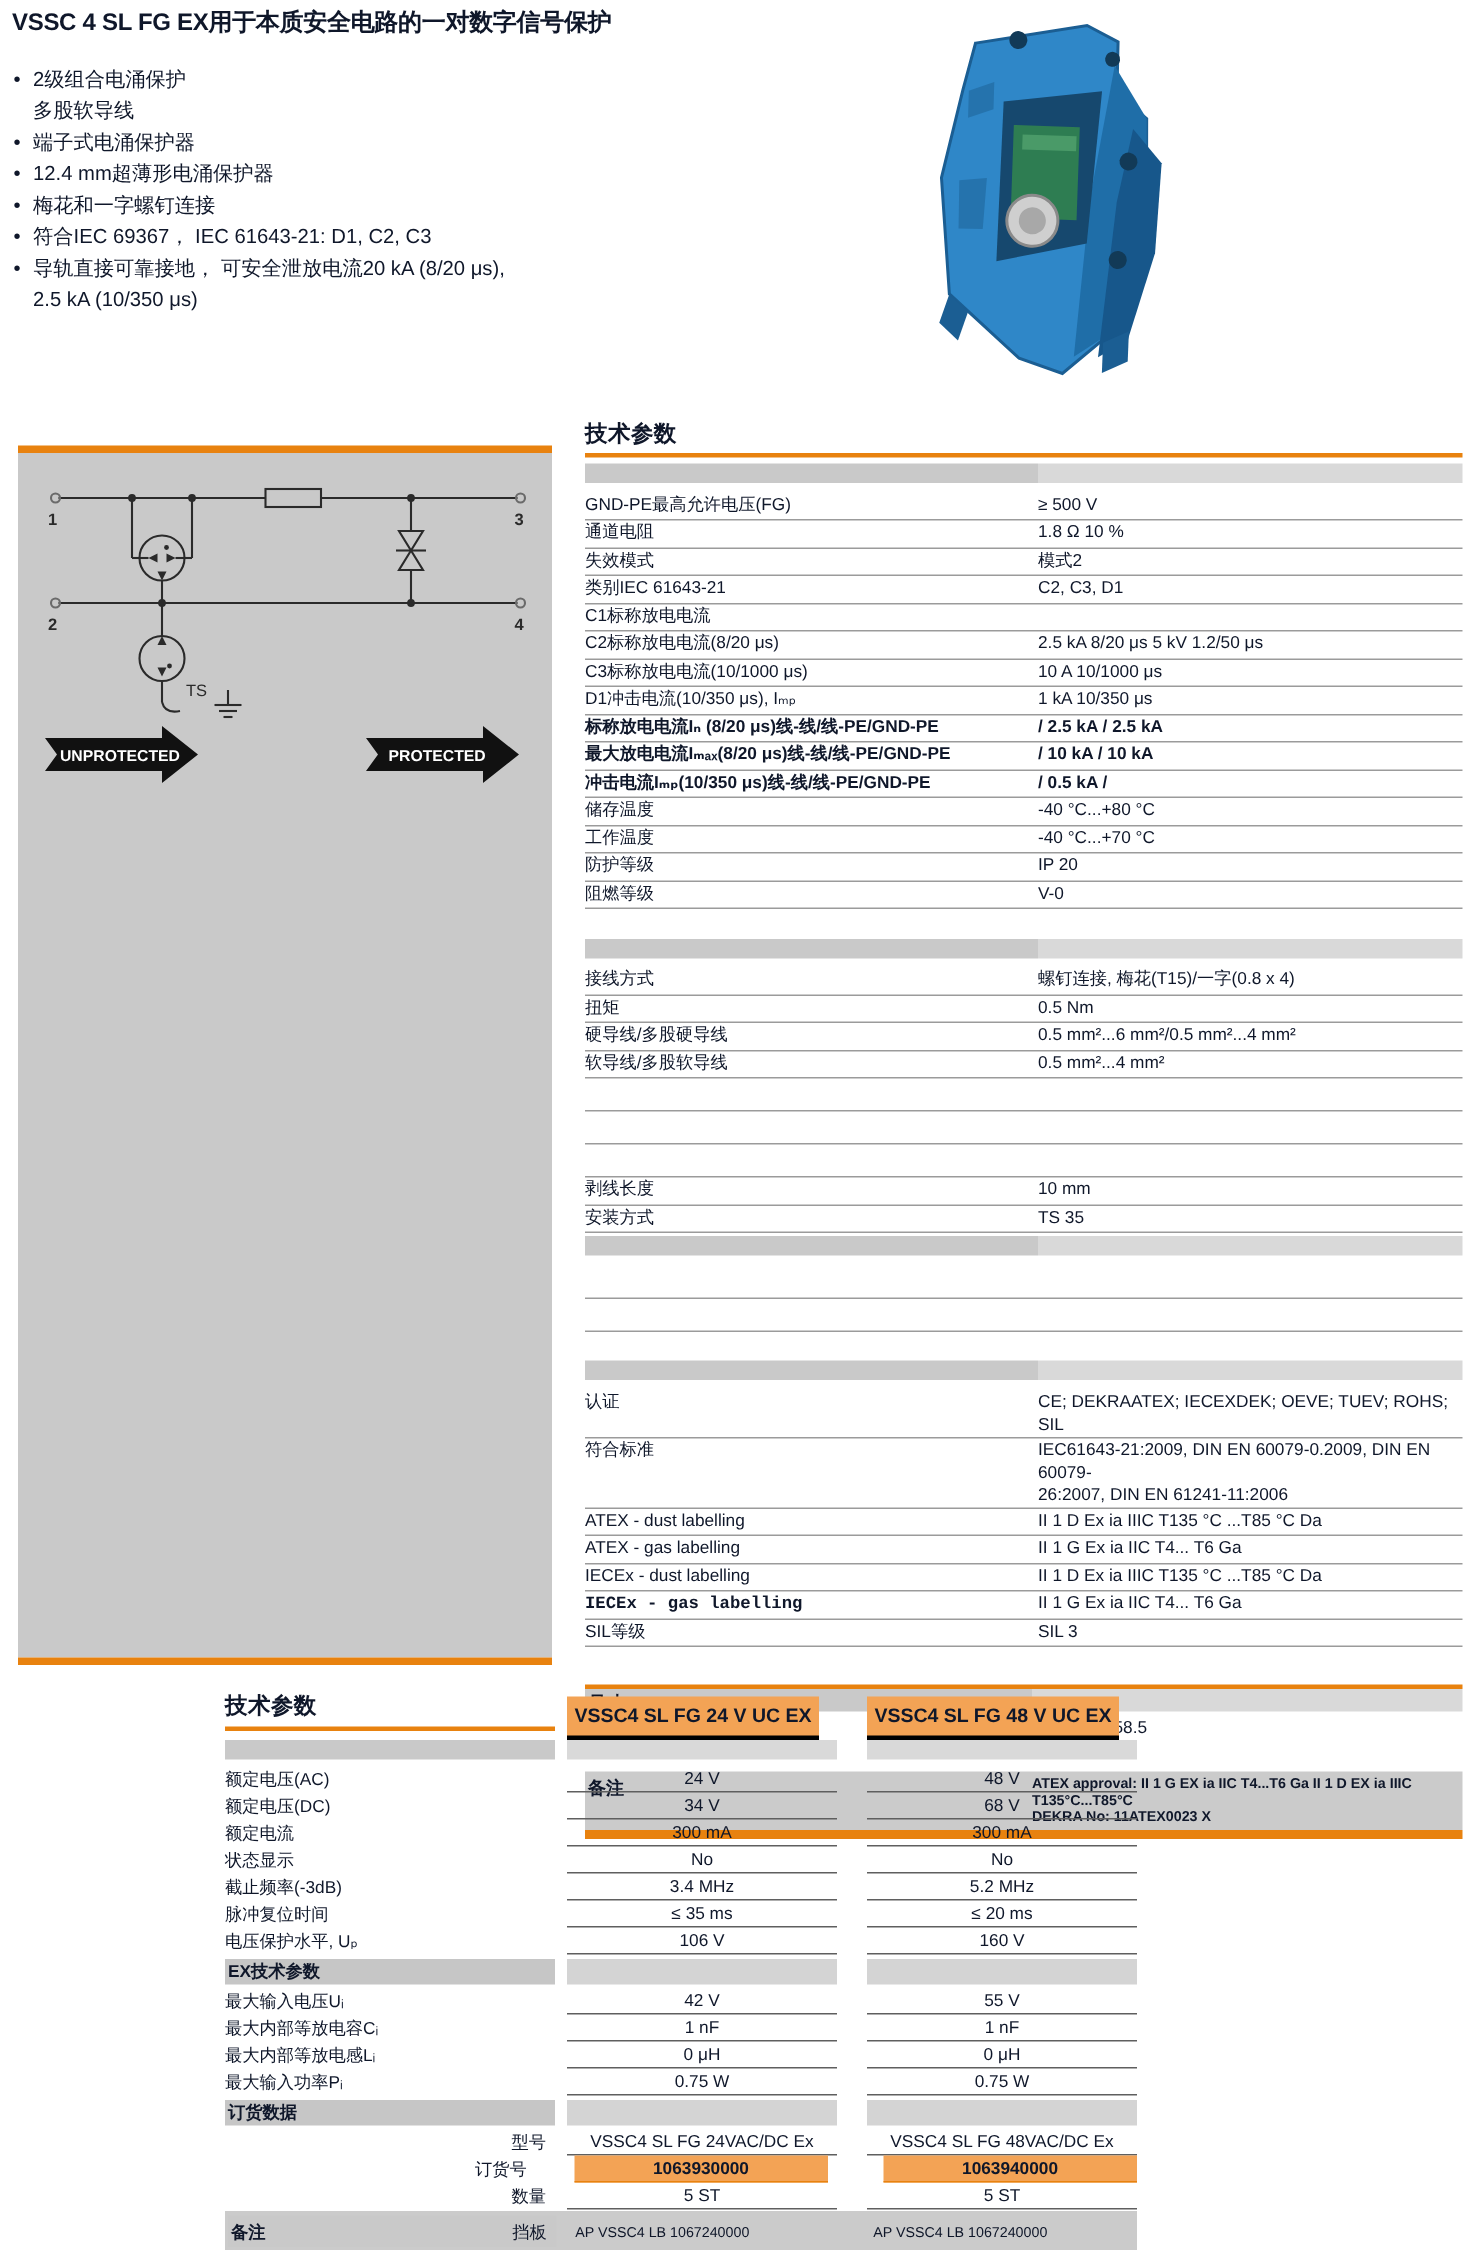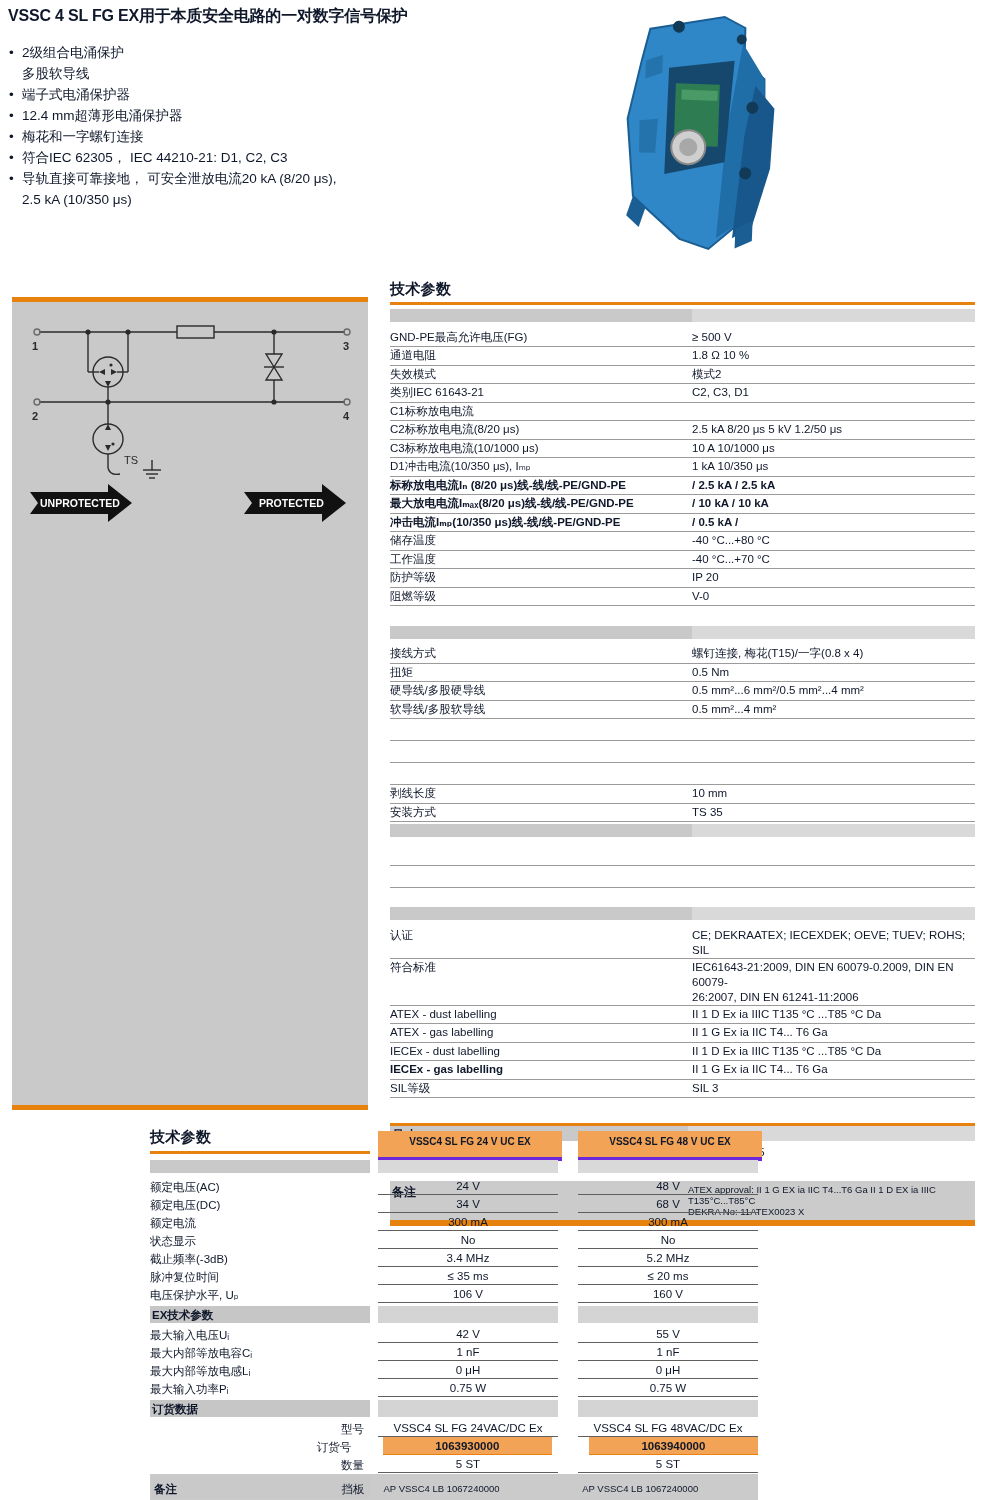--- a/index.html
+++ b/index.html
@@ -28,41 +28,41 @@
   .srow{display:flex;align-items:flex-start;border-bottom:1px solid #9b9b9b;min-height:16.5px;font-size:11.5px;line-height:15px;padding-top:1px;}
   .srow .slabel{width:298px;padding-right:4px;}
   .srow .svalue{flex:1;display:flex;flex-direction:column;}
   .srow .svalue span:empty{display:none;}
   .srow.bar{border-bottom:none;height:13px;padding:0;margin:2px 0 3px 0;}
   .srow.bar .slabel{background:#c9c9c9;height:13px;}
   .srow.bar .svalue{background:#d9d9d9;height:13px;}
   .srow.gap{border-bottom:none;height:12px;}
   .srow.empty{height:20px;}
   .srow.bold .slabel,.srow.bold .svalue{font-weight:bold;}
-  .srow.boldlabel .slabel{font-weight:bold;}
+  .srow.boldlabel .slabel{font-weight:bold;font-family:Liberation Mono, monospace;}
   .srow.tall{min-height:31px;}
   
   .dim-rule{height:3px;background:#e8820f;margin-top:25px;}
   .dim-head{display:flex;height:15px;font-size:12px;font-weight:bold;}
   .dim-head .l{width:298px;background:#c9c9c9;padding:1px 0 0 2px;box-sizing:border-box;}
   .dim-head .r{flex:1;background:#d9d9d9;}
   .dim-row{display:flex;font-size:11.5px;padding:5px 0 8px 0;}
   .dim-row .lbl{width:250px;}
   .dim-row .unit{width:48px;}
   .dim-row .val{flex:1;}
   
   .remark{display:flex;background:#cbcbcb;min-height:26px;margin-top:12px;padding:3px 2px 3px 2px;box-sizing:border-box;}
   .remark .lbl{width:296px;font-weight:bold;font-size:12px;}
-  .remark .txt{flex:1;font-size:9.5px;line-height:11px;}
+  .remark .txt{flex:1;font-size:9.5px;line-height:11px;font-weight:bold;}
   .obar-full{height:6px;background:#e8820f;}
   
   .vhead{position:absolute;left:150px;top:1128px;width:220px;}
   .vhead h2{margin:0;font-size:15px;font-weight:bold;letter-spacing:0.3px;padding-bottom:4px;border-bottom:3px solid #e8820f;}
-  .colhead{position:absolute;top:1131px;width:184px;height:21px;background:#f3a355;border-bottom:4px solid #6d28d9;
-           text-align:center;font-weight:bold;font-size:10px;padding-top:5px;box-sizing:content-box;}
+  .colhead{position:absolute;top:1131px;width:168px;height:21px;background:#f3a355;border-bottom:4px solid #000000;
+           text-align:center;font-weight:bold;font-size:13px;padding-top:5px;box-sizing:content-box;}
   .colhead.c1{left:378px;}
   .colhead.c2{left:578px;}
   .vrows{position:absolute;left:150px;top:1160px;width:608px;}
   .vrow{display:flex;font-size:11.5px;line-height:15px;min-height:18px;}
   .vrow .vlabel{width:220px;display:flex;justify-content:space-between;padding-top:2px;box-sizing:border-box;align-items:center;}
   .vrow .vg1{width:8px;}
   .vrow .vg2{width:20px;}
   .vrow .vcell{width:180px;text-align:center;border-bottom:1px solid #5f5f5f;padding-top:2px;box-sizing:border-box;}
   .vrow.bar{min-height:13px;margin-bottom:4px;}
   .vrow.bar .vlabel{background:#c9c9c9;}
@@ -89,21 +89,21 @@
         <li class="feat">2级组合电涌保护</li>
 
         <li class="feat cont">多股软导线</li>
 
         <li class="feat">端子式电涌保护器</li>
 
         <li class="feat">12.4 mm超薄形电涌保护器</li>
 
         <li class="feat">梅花和一字螺钉连接</li>
 
-        <li class="feat">符合IEC 62305，  IEC 44210-21: D1, C2, C3</li>
+        <li class="feat">符合IEC 69367，  IEC 61643-21: D1, C2, C3</li>
 
         <li class="feat">导轨直接可靠接地，  可安全泄放电流20 kA (8/20 μs),</li>
 
         <li class="feat cont">2.5 kA (10/350 μs)</li>
       </ul>
   </div>
 
   <svg class="photo" viewBox="0 0 195 255" aria-hidden="true">
     <g transform="rotate(8 97 127)">
       <polygon points="38,28 110,6 132,14 136,48 158,62 166,120 156,205 126,238 96,232 44,196 28,120 34,60" fill="#2f87c8" stroke="#1b5e93" stroke-width="2"></polygon>

